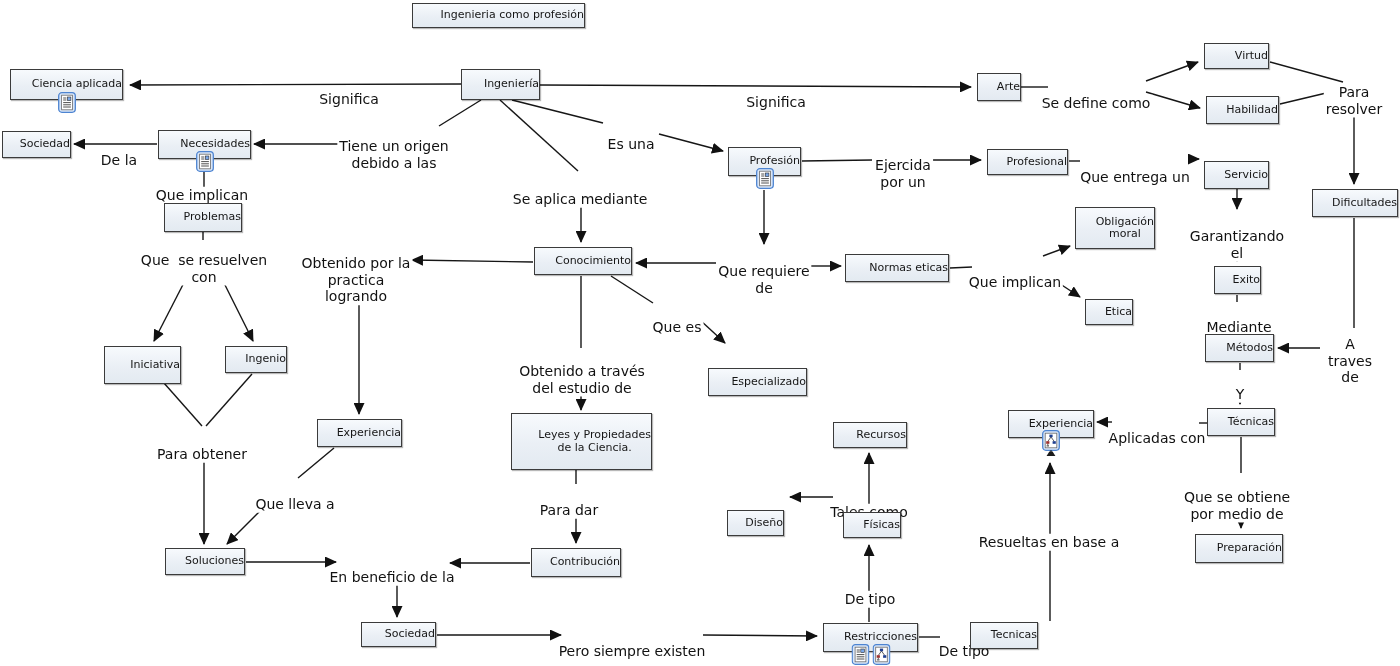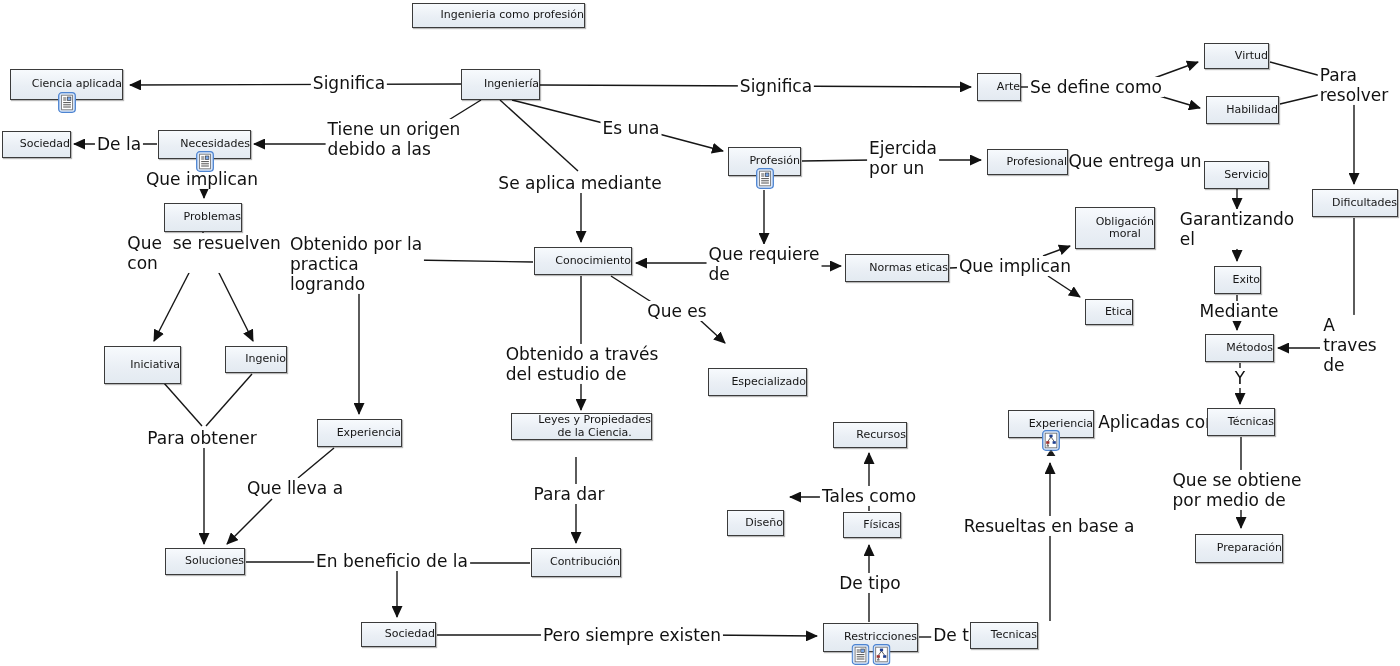--- a/index.html
+++ b/index.html
@@ -14,22 +14,23 @@
     background:linear-gradient(180deg,#f7fafd 0%,#eaeff5 55%,#e3eaf1 100%);
     border:1.4px solid #3b3b3b;border-radius:0;
     box-shadow:1px 1px 1px rgba(0,0,0,0.28);
     display:flex;align-items:center;justify-content:flex-end;
     font-size:11px;line-height:1.12;color:#161616;text-align:center;
     white-space:pre-wrap;
   }
   .link-label{
     position:absolute;transform:translate(-50%,-50%);z-index:2;
     background:#ffffff;padding:0 2px;
-    font-size:17px;line-height:1.18;color:#111111;text-align:left;
+    font-size:14px;line-height:1.18;color:#111111;text-align:center;
     white-space:pre-wrap;
+    margin-top:16px;
   }
   .icon-row{
     position:absolute;transform:translateX(-50%);z-index:4;
     display:flex;gap:3px;align-items:flex-start;
   }
   .icon-row span{display:block;line-height:0;}
 </style>
 </head>
 <body>
 
@@ -162,21 +163,21 @@
       <div class="node" style="left: 1075px; top: 207px; width: 80px; height: 42px;"><span>Obligación
 moral</span></div>
       <div class="node" style="left: 845px; top: 254px; width: 104px; height: 28px;"><span>Normas eticas</span></div>
       <div class="node" style="left: 1085px; top: 299px; width: 48px; height: 26px;"><span>Etica</span></div>
       <div class="node" style="left: 1214px; top: 266px; width: 47px; height: 28px;"><span>Exito</span></div>
       <div class="node" style="left: 1205px; top: 334px; width: 69px; height: 28px;"><span>Métodos</span></div>
       <div class="node" style="left: 708px; top: 368px; width: 99px; height: 28px;"><span>Especializado</span></div>
       <div class="node" style="left: 104px; top: 346px; width: 77px; height: 38px; padding-left: 40px;"><span>Iniciativa</span></div>
       <div class="node" style="left: 225px; top: 346px; width: 62px; height: 27px;"><span>Ingenio</span></div>
       <div class="node" style="left: 317px; top: 419px; width: 85px; height: 28px;"><span>Experiencia</span></div>
-      <div class="node" style="left: 511px; top: 413px; width: 141px; height: 27px;"><span>Leyes y Propiedades
+      <div class="node" style="left: 511px; top: 413px; width: 141px; height: 57px;"><span>Leyes y Propiedades
 de la Ciencia.</span></div>
       <div class="node" style="left: 833px; top: 422px; width: 74px; height: 26px;"><span>Recursos</span></div>
       <div class="node" style="left: 1008px; top: 410px; width: 86px; height: 28px;"><span>Experiencia</span></div>
       <div class="icon-row" style="left: 1051px; top: 430px;">
         <span><svg width="18" height="27" viewBox="0 0 18 27">
             <rect x="0.7" y="0.7" width="16.6" height="19.6" rx="3.2" fill="#d9e6f8" stroke="#4d84d1" stroke-width="1.3"></rect>
             <rect x="3.2" y="3.2" width="11.6" height="14.6" fill="#ffffff" stroke="#6b6b6b" stroke-width="0.8"></rect>
             <line x1="9" y1="7" x2="5.8" y2="11.4" stroke="#333333" stroke-width="0.8"></line>
             <line x1="9" y1="7" x2="12.2" y2="11.4" stroke="#333333" stroke-width="0.8"></line>
             <rect x="7.4" y="4.6" width="3.2" height="2.6" fill="#1e3f8f"></rect>

